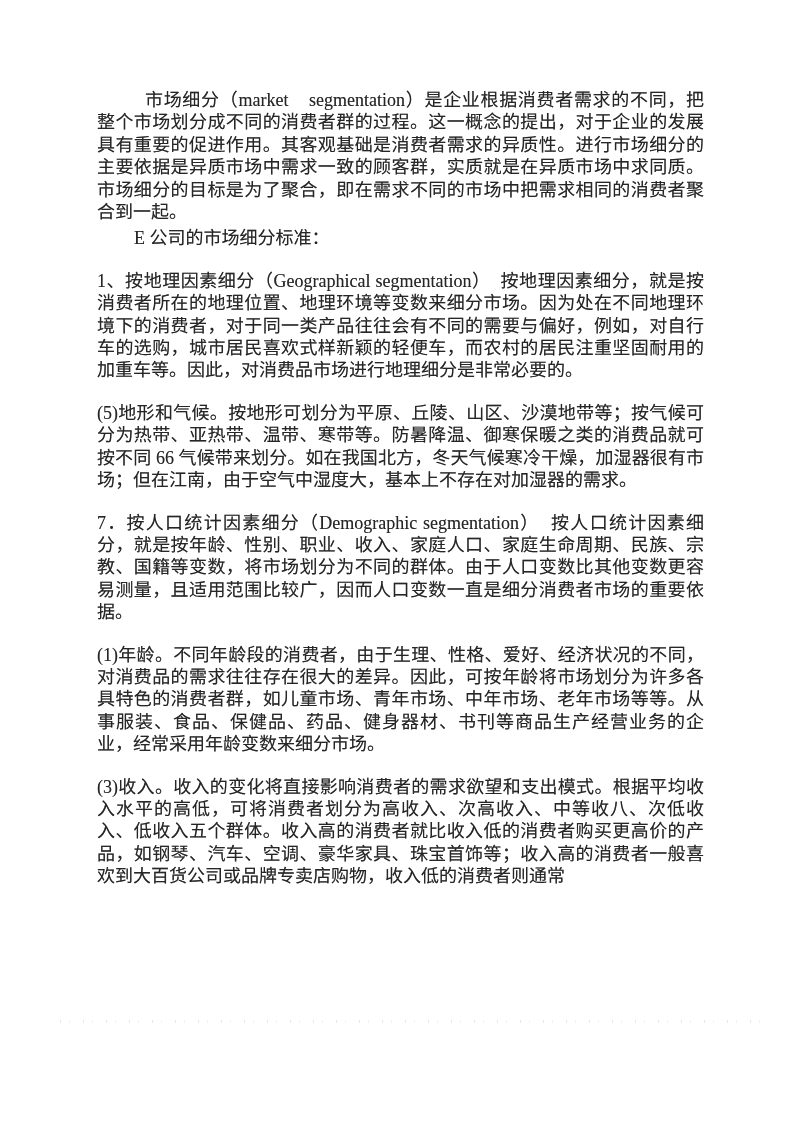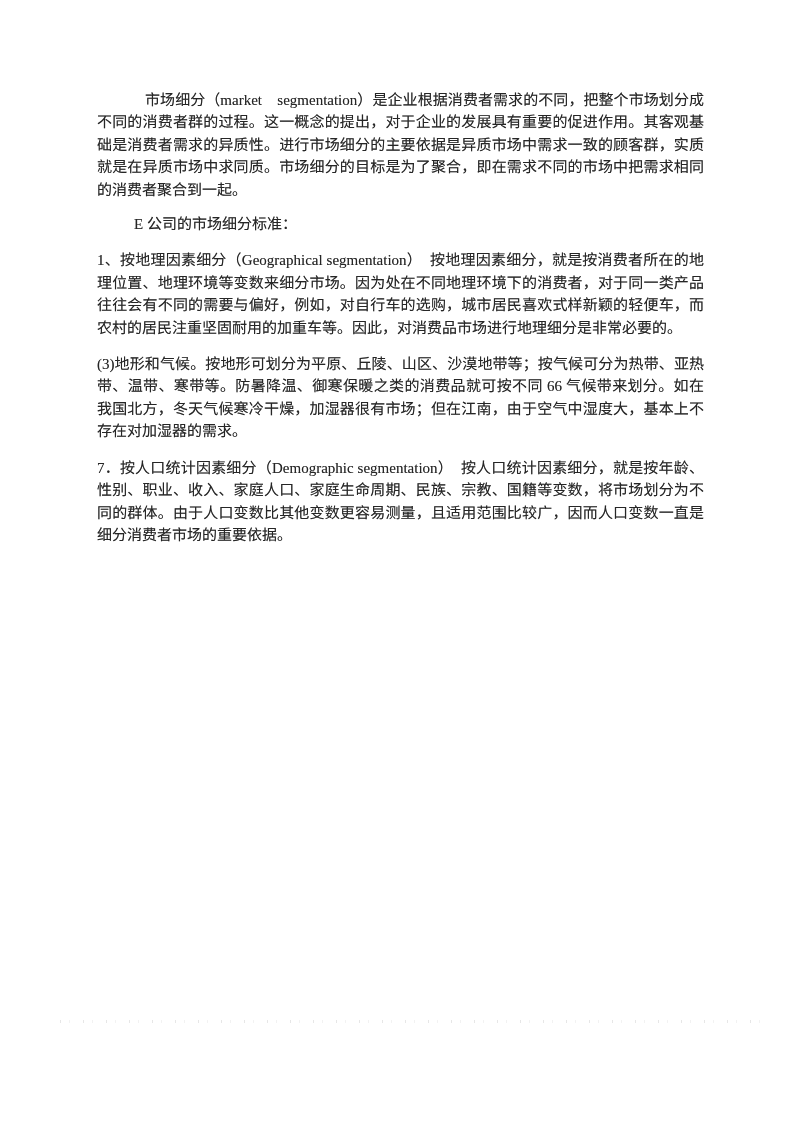--- a/index.html
+++ b/index.html
@@ -14,38 +14,38 @@
     background: #ffffff;
     overflow: hidden;
     font-family: "Liberation Serif", "DejaVu Serif", serif;
   }
   .content {
     position: absolute;
     left: 97px;
     top: 89px;
     width: 607px;
     color: #262626;
-    font-size: 15px;
+    font-size: 18px;
     line-height: 22.4px;
     text-align: justify;
     text-justify: inter-ideograph;
   }
   .para {
     margin: 0;
     padding: 0;
     white-space: pre-wrap;
     word-break: break-all;
     text-shadow: 0 0 0.5px rgba(40,40,40,0.45);
   }
   .para + .para {
-    margin-top: 14px;
+    margin-top: 20px;
   }
   
   .para.flush {
-    margin-top: 12px;
+    margin-top: 4px;
   }
   .para.indent-intro { text-indent: 48px; }
   .para.indent-sub   { text-indent: 37px; }
   
   .scan-noise {
     position: absolute;
     left: 60px;
     right: 40px;
     top: 1020px;
     height: 3px;
@@ -60,17 +60,19 @@
   }
 </style>
 </head>
 <body>
 
 <div class="page">
   <div class="content" id="doc-content">
       <p class="para indent-intro">市场细分（market    segmentation）是企业根据消费者需求的不同，把整个市场划分成不同的消费者群的过程。这一概念的提出，对于企业的发展具有重要的促进作用。其客观基础是消费者需求的异质性。进行市场细分的主要依据是异质市场中需求一致的顾客群，实质就是在异质市场中求同质。市场细分的目标是为了聚合，即在需求不同的市场中把需求相同的消费者聚合到一起。</p>
       <p class="para indent-sub flush">E 公司的市场细分标准：</p>
       <p class="para">1、按地理因素细分（Geographical segmentation）  按地理因素细分，就是按消费者所在的地理位置、地理环境等变数来细分市场。因为处在不同地理环境下的消费者，对于同一类产品往往会有不同的需要与偏好，例如，对自行车的选购，城市居民喜欢式样新颖的轻便车，而农村的居民注重坚固耐用的加重车等。因此，对消费品市场进行地理细分是非常必要的。</p>
-      <p class="para">(3)地形和气候。按地形可划分为平原、丘陵、山区、沙漠地带等；按气候可分为热带、亚热带、温带、寒带等。防暑降温、御寒保暖之类的消费品就可按不同 66 气候带来划分。如在我国北方，冬天气候寒冷干燥，加湿器很有市场；但在江南，由于空气中湿度大，基本上不存在对加湿器的需求。</p>
+      <p class="para">(5)地形和气候。按地形可划分为平原、丘陵、山区、沙漠地带等；按气候可分为热带、亚热带、温带、寒带等。防暑降温、御寒保暖之类的消费品就可按不同 66 气候带来划分。如在我国北方，冬天气候寒冷干燥，加湿器很有市场；但在江南，由于空气中湿度大，基本上不存在对加湿器的需求。</p>
       <p class="para">7．按人口统计因素细分（Demographic segmentation）  按人口统计因素细分，就是按年龄、性别、职业、收入、家庭人口、家庭生命周期、民族、宗教、国籍等变数，将市场划分为不同的群体。由于人口变数比其他变数更容易测量，且适用范围比较广，因而人口变数一直是细分消费者市场的重要依据。</p>
+      <p class="para">(1)年龄。不同年龄段的消费者，由于生理、性格、爱好、经济状况的不同，对消费品的需求往往存在很大的差异。因此，可按年龄将市场划分为许多各具特色的消费者群，如儿童市场、青年市场、中年市场、老年市场等等。从事服装、食品、保健品、药品、健身器材、书刊等商品生产经营业务的企业，经常采用年龄变数来细分市场。</p>
+      <p class="para">(3)收入。收入的变化将直接影响消费者的需求欲望和支出模式。根据平均收入水平的高低，可将消费者划分为高收入、次高收入、中等收八、次低收入、低收入五个群体。收入高的消费者就比收入低的消费者购买更高价的产品，如钢琴、汽车、空调、豪华家具、珠宝首饰等；收入高的消费者一般喜欢到大百货公司或品牌专卖店购物，收入低的消费者则通常</p>
     </div>
   <div class="scan-noise"></div>
 </div>
 
 </body></html>

